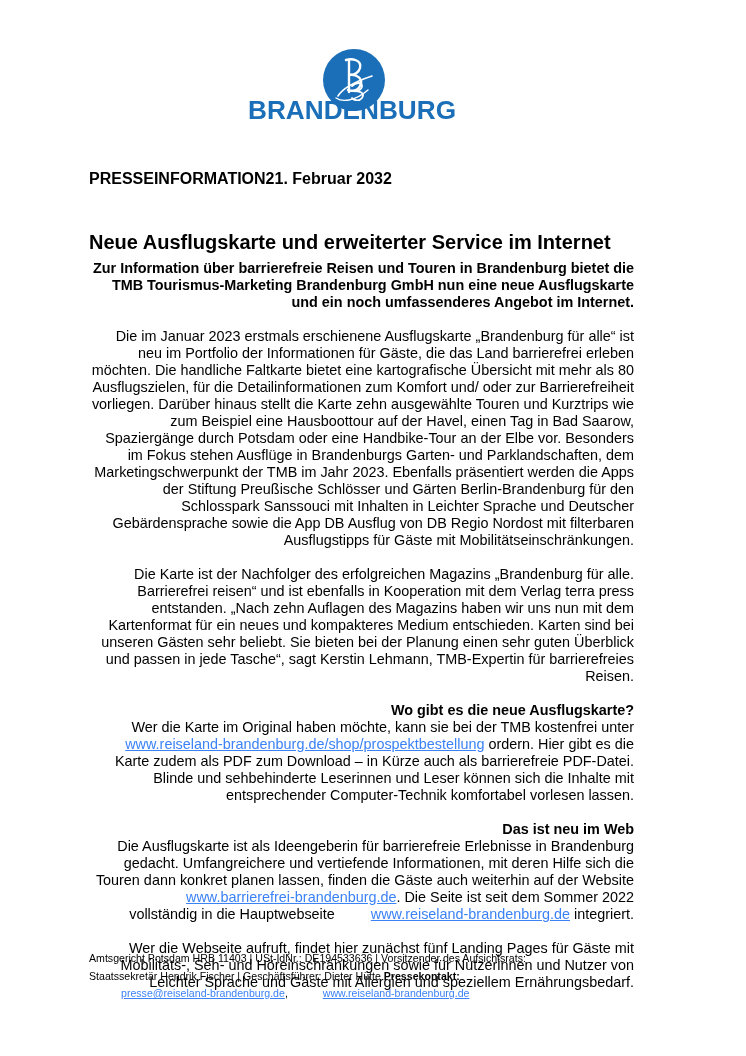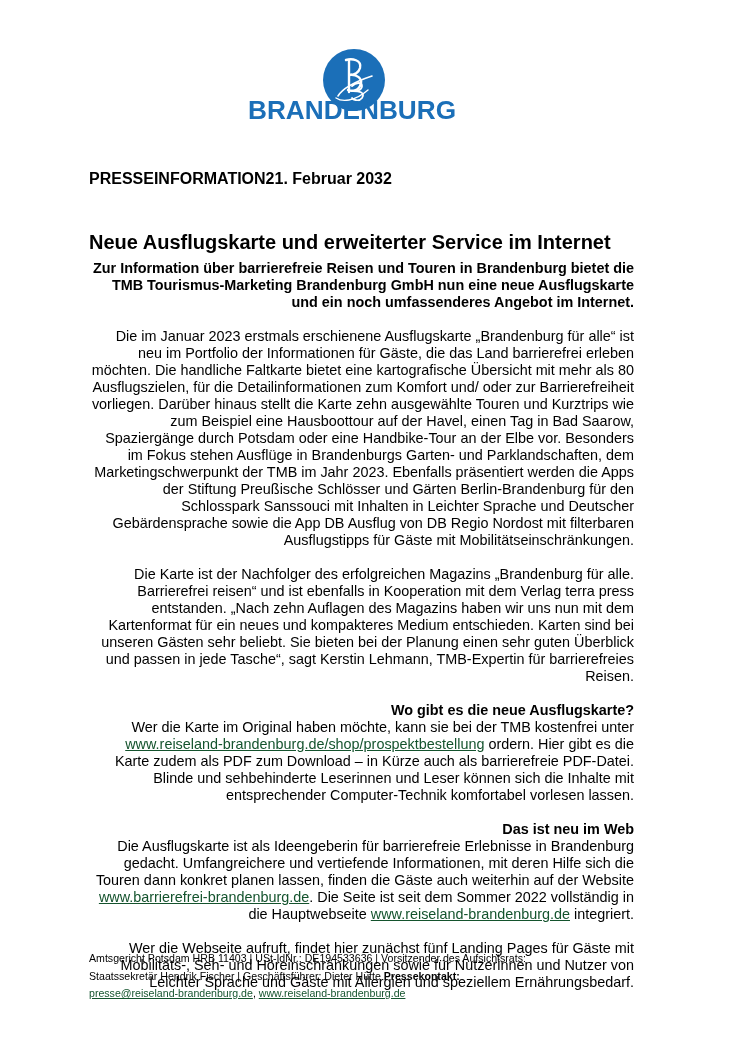--- a/index.html
+++ b/index.html
@@ -9,21 +9,21 @@
   .logo-circle { position: absolute; left: 322px; top: 2px; width: 64px; height: 64px; }
   .logo-word { position: absolute; left: 246px; top: 50px; width: 212px; height: 28px; }
   .logo-word svg { display: block; }
   .header-row { position: absolute; left: 89px; top: 170px; width: 533px; display: flex;
                 justify-content: flex-start; font-weight: bold; font-size: 16px; }
   .headline { position: absolute; left: 89px; top: 231px; font-size: 20px; font-weight: bold; margin: 0; }
   .content { position: absolute; left: 89px; top: 260px; width: 545px; font-size: 14.4px; line-height: 17px; }
   .content p { margin: 0 0 17px 0; text-align: right; }
   .lead { font-weight: bold; }
   .subhead { font-weight: bold; display: block; }
-  a.link { color: #14532d; text-decoration: underline; }
+  a.link { color: #3b82f6; text-decoration: underline; margin-left: 32px; }
   .footer { position: absolute; left: 89px; top: 950px; width: 560px; font-size: 10.6px; line-height: 17.5px; }
   .footer b { font-weight: bold; }
 </style>
 </head>
 <body>
 
 <div class="logo">
   <div class="logo-circle">
     <svg width="64" height="64" viewBox="0 0 64 64">
       <circle cx="32" cy="32" r="31" fill="#1b6fb8"></circle>

